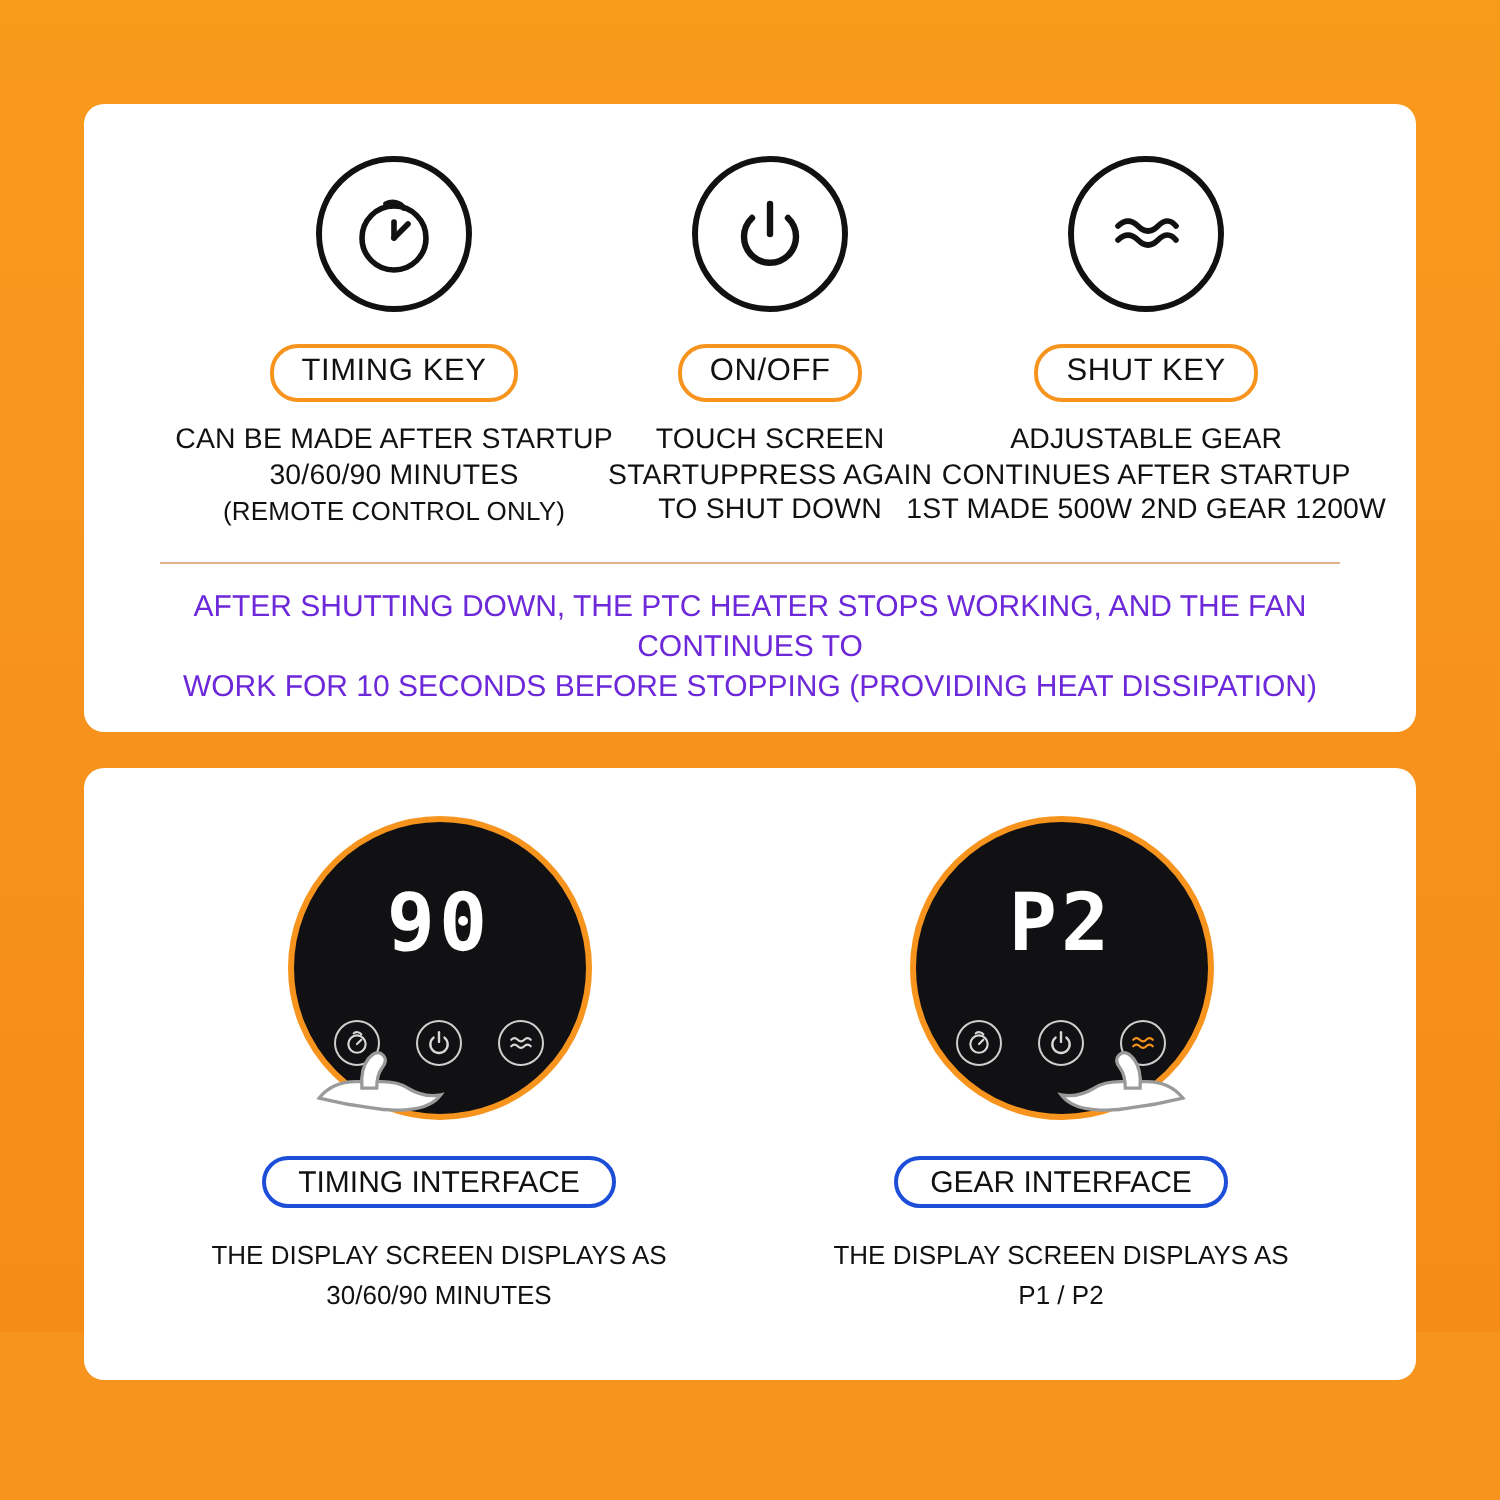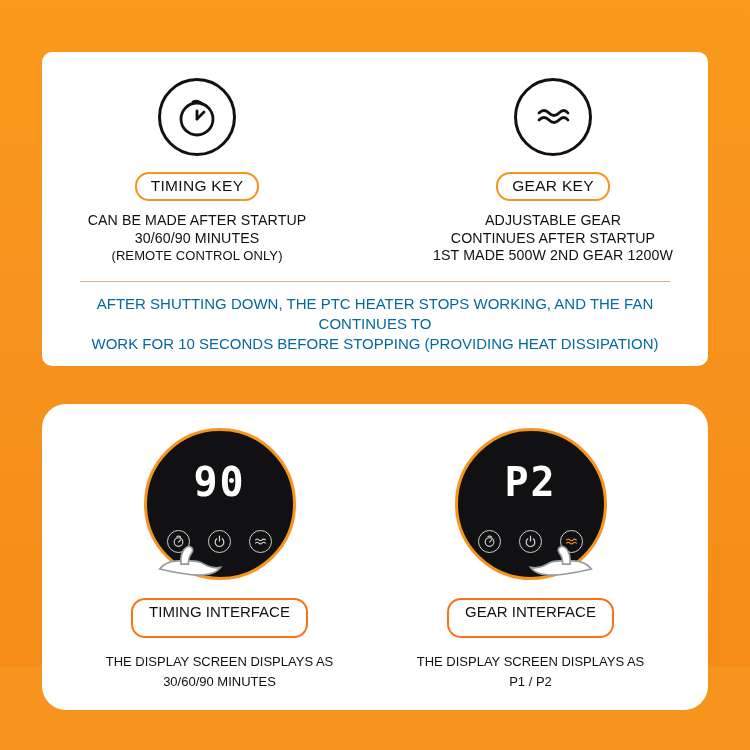--- a/index.html
+++ b/index.html
@@ -66,26 +66,26 @@
 
   .divider {
     border: none;
     border-top: 1px solid #E0B48A;
     margin: 16px 16px 0 16px;
   }
   .footnote {
     text-align: center;
     font-size: 15px;
     line-height: 20px;
-    color: #0369a1;
+    color: #6d28d9;
     padding: 12px 6px 0 6px;
   }
 
   
-  #panel-bottom { top: 404px; height: 306px; padding: 24px 22px 18px 22px; border-radius: 24px; }
+  #panel-bottom { top: 384px; height: 306px; padding: 24px 22px 18px 22px; }
 
   .screens-row {
     display: flex;
     justify-content: space-around;
     align-items: flex-start;
   }
   .screen-col {
     display: flex;
     flex-direction: column;
     align-items: center;
@@ -129,23 +129,23 @@
   .hand {
     position: absolute;
     bottom: -4px;
     width: 74px; height: 42px;
     pointer-events: none;
   }
   .hand-left { left: 6px; }
   .hand-right { right: 6px; }
 
   .screen-pill {
-    border: 2px solid #f97316;
+    border: 2px solid #1d4ed8;
     border-radius: 14px;
-    padding: 3px 16px 16px 16px;
+    padding: 3px 16px 2px 16px;
     font-size: 15px;
     color: #111;
     white-space: nowrap;
     margin-bottom: 14px;
   }
   .screen-desc {
     text-align: center;
     font-size: 13px;
     line-height: 20px;
     color: #111;
@@ -170,29 +170,43 @@
           </svg>
         </div>
         <div class="key-pill">TIMING KEY</div>
         <div class="key-desc">
           <div>CAN BE MADE AFTER STARTUP</div>
           <div>30/60/90 MINUTES</div>
           <div class="small">(REMOTE CONTROL ONLY)</div>
         </div>
       </div>
 
+      <div class="key-col">
+        <div class="circle-icon">
+          <svg width="48" height="48" viewBox="0 0 48 48">
+            <path d="M15 16 a13 13 0 1 0 18 0" fill="none" stroke="#111" stroke-width="3.2" stroke-linecap="round"></path>
+            <path d="M24 9 L24 24" fill="none" stroke="#111" stroke-width="3.2" stroke-linecap="round"></path>
+          </svg>
+        </div>
+        <div class="key-pill">ON/OFF</div>
+        <div class="key-desc">
+          <div>TOUCH SCREEN</div>
+          <div>STARTUPPRESS AGAIN</div>
+          <div>TO SHUT DOWN</div>
+        </div>
+      </div>
 
       <div class="key-col">
         <div class="circle-icon">
           <svg width="48" height="48" viewBox="0 0 48 48">
             <path d="M10 20 q5 -5 10 0 t10 0 t9 0" fill="none" stroke="#111" stroke-width="2.8" stroke-linecap="round"></path>
             <path d="M10 27 q5 -5 10 0 t10 0 t9 0" fill="none" stroke="#111" stroke-width="2.8" stroke-linecap="round"></path>
           </svg>
         </div>
-        <div class="key-pill">GEAR KEY</div>
+        <div class="key-pill">SHUT KEY</div>
         <div class="key-desc">
           <div>ADJUSTABLE GEAR</div>
           <div>CONTINUES AFTER STARTUP</div>
           <div>1ST MADE 500W 2ND GEAR 1200W</div>
         </div>
       </div>
 
     </div>
 
     <hr class="divider">

